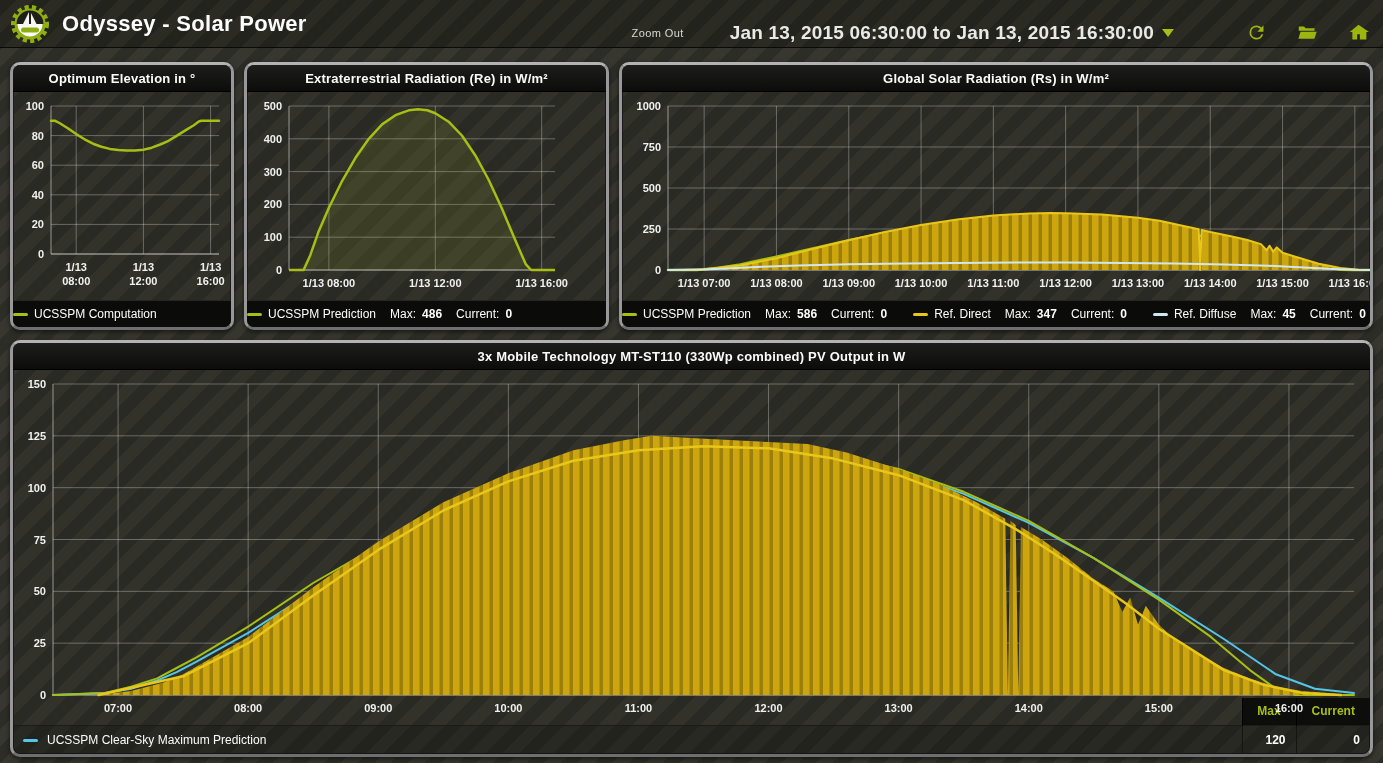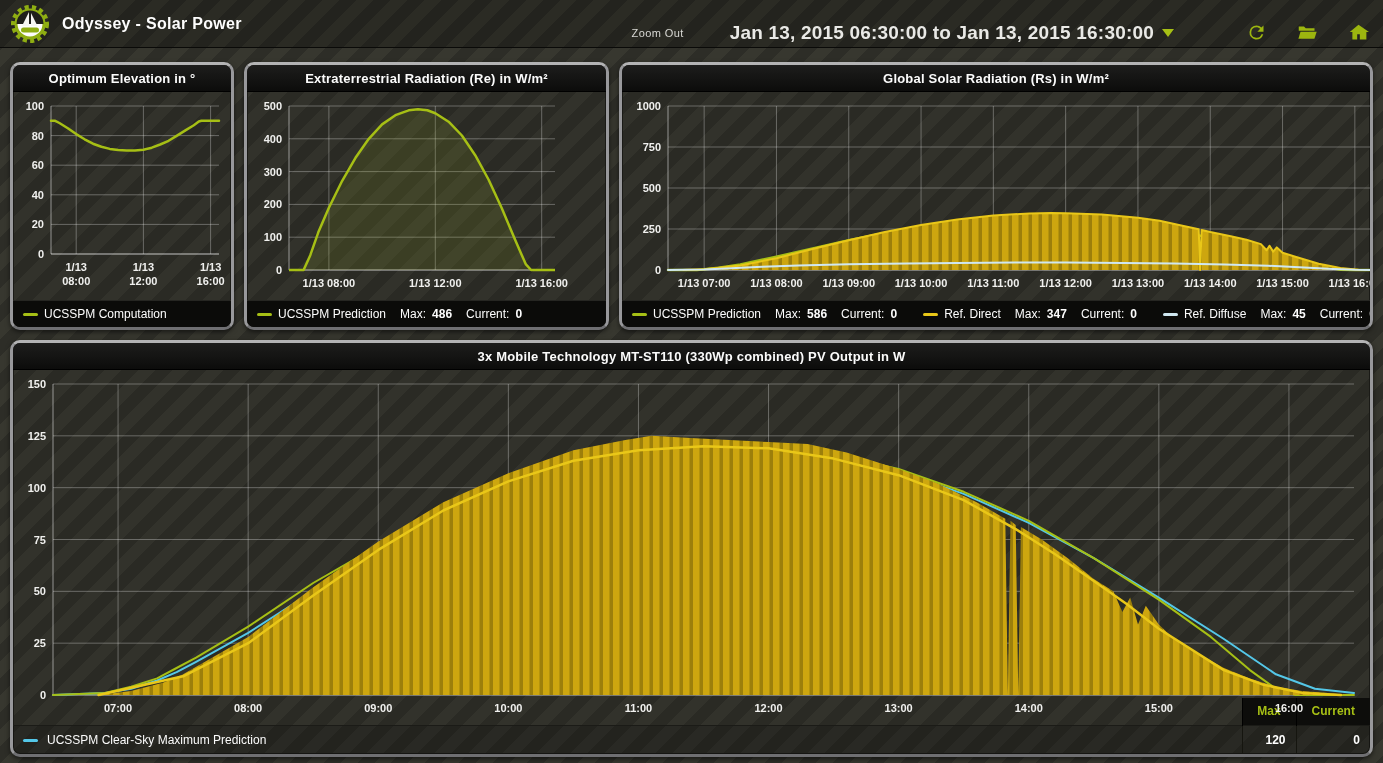--- a/index.html
+++ b/index.html
@@ -12,21 +12,21 @@
   }
   
   .app-header {
     height: 48px;
     display: flex; align-items: center;
     padding: 0 14px 0 10px;
     background: repeating-linear-gradient(135deg, #23231e 0 12px, #2b2b24 12px 24px);
     border-bottom: 1px solid #0a0a08;
   }
   .logo { width: 40px; height: 40px; margin-right: 12px; flex: 0 0 auto; }
-  .app-title { font-size: 16px; font-weight: bold; color: #fdfdfd; letter-spacing: .3px; }
+  .app-title { font-size: 22px; font-weight: bold; color: #fdfdfd; letter-spacing: .3px; }
   .hdr-right { margin-left: auto; display: flex; align-items: center; margin-top: 18px; }
   .zoom-out { font-size: 11px; color: #d8d8d4; background: none; border: none; cursor: pointer;
               font-family: inherit; letter-spacing: .4px; margin-right: 46px; }
   .date-range { display: flex; align-items: center; cursor: pointer; margin-right: 42px; }
   .date-range span { font-size: 19px; font-weight: bold; color: #e9e9e6; letter-spacing: .2px; }
   .caret { width: 0; height: 0; border-left: 6px solid transparent; border-right: 6px solid transparent;
            border-top: 8px solid #a6bf15; margin-left: 8px; }
   .icon-btn { background: none; border: none; cursor: pointer; padding: 0; margin-left: 30px; line-height: 0; }
   .icon-btn svg { width: 21px; height: 21px; fill: #9cb60f; }
   
@@ -54,21 +54,21 @@
     display: flex; align-items: center; justify-content: center;
     letter-spacing: .2px;
   }
   .chart-region { flex: 1 1 auto; position: relative; }
   .chart-region svg { position: absolute; inset: 0; display: block; }
   svg text { fill: #f0f0ee; font-size: 11px; font-weight: bold; font-family: "Liberation Sans", sans-serif; }
   .panel-legend {
     height: 27px; flex: 0 0 auto;
     background: #0b0b09; border-top: 1px solid #262622;
     display: flex; align-items: center; gap: 26px;
-    padding: 0 10px; font-size: 12px; color: #fdfdfd; white-space: nowrap; overflow: hidden;
+    padding: 0 0; font-size: 12px; color: #fdfdfd; white-space: nowrap; overflow: hidden;
   }
   .legend-item { display: flex; align-items: center; gap: 6px; cursor: pointer; }
   .dash { width: 15px; height: 3px; border-radius: 2px; flex: 0 0 auto; }
   .lv { font-weight: bold; }
   
   .pv-table { width: 100%; border-collapse: collapse; font-size: 12px; flex: 0 0 auto; margin-top: 22px; }
   .pv-table th, .pv-table td { padding: 0 10px; }
   .pv-table thead tr { height: 27px; }
   .pv-table tbody tr { height: 29px; border-top: 1px solid #1b1b17; background: rgba(0,0,0,.16); }
   .pv-table tbody tr:nth-child(2) { background: rgba(255,255,255,.035); }

